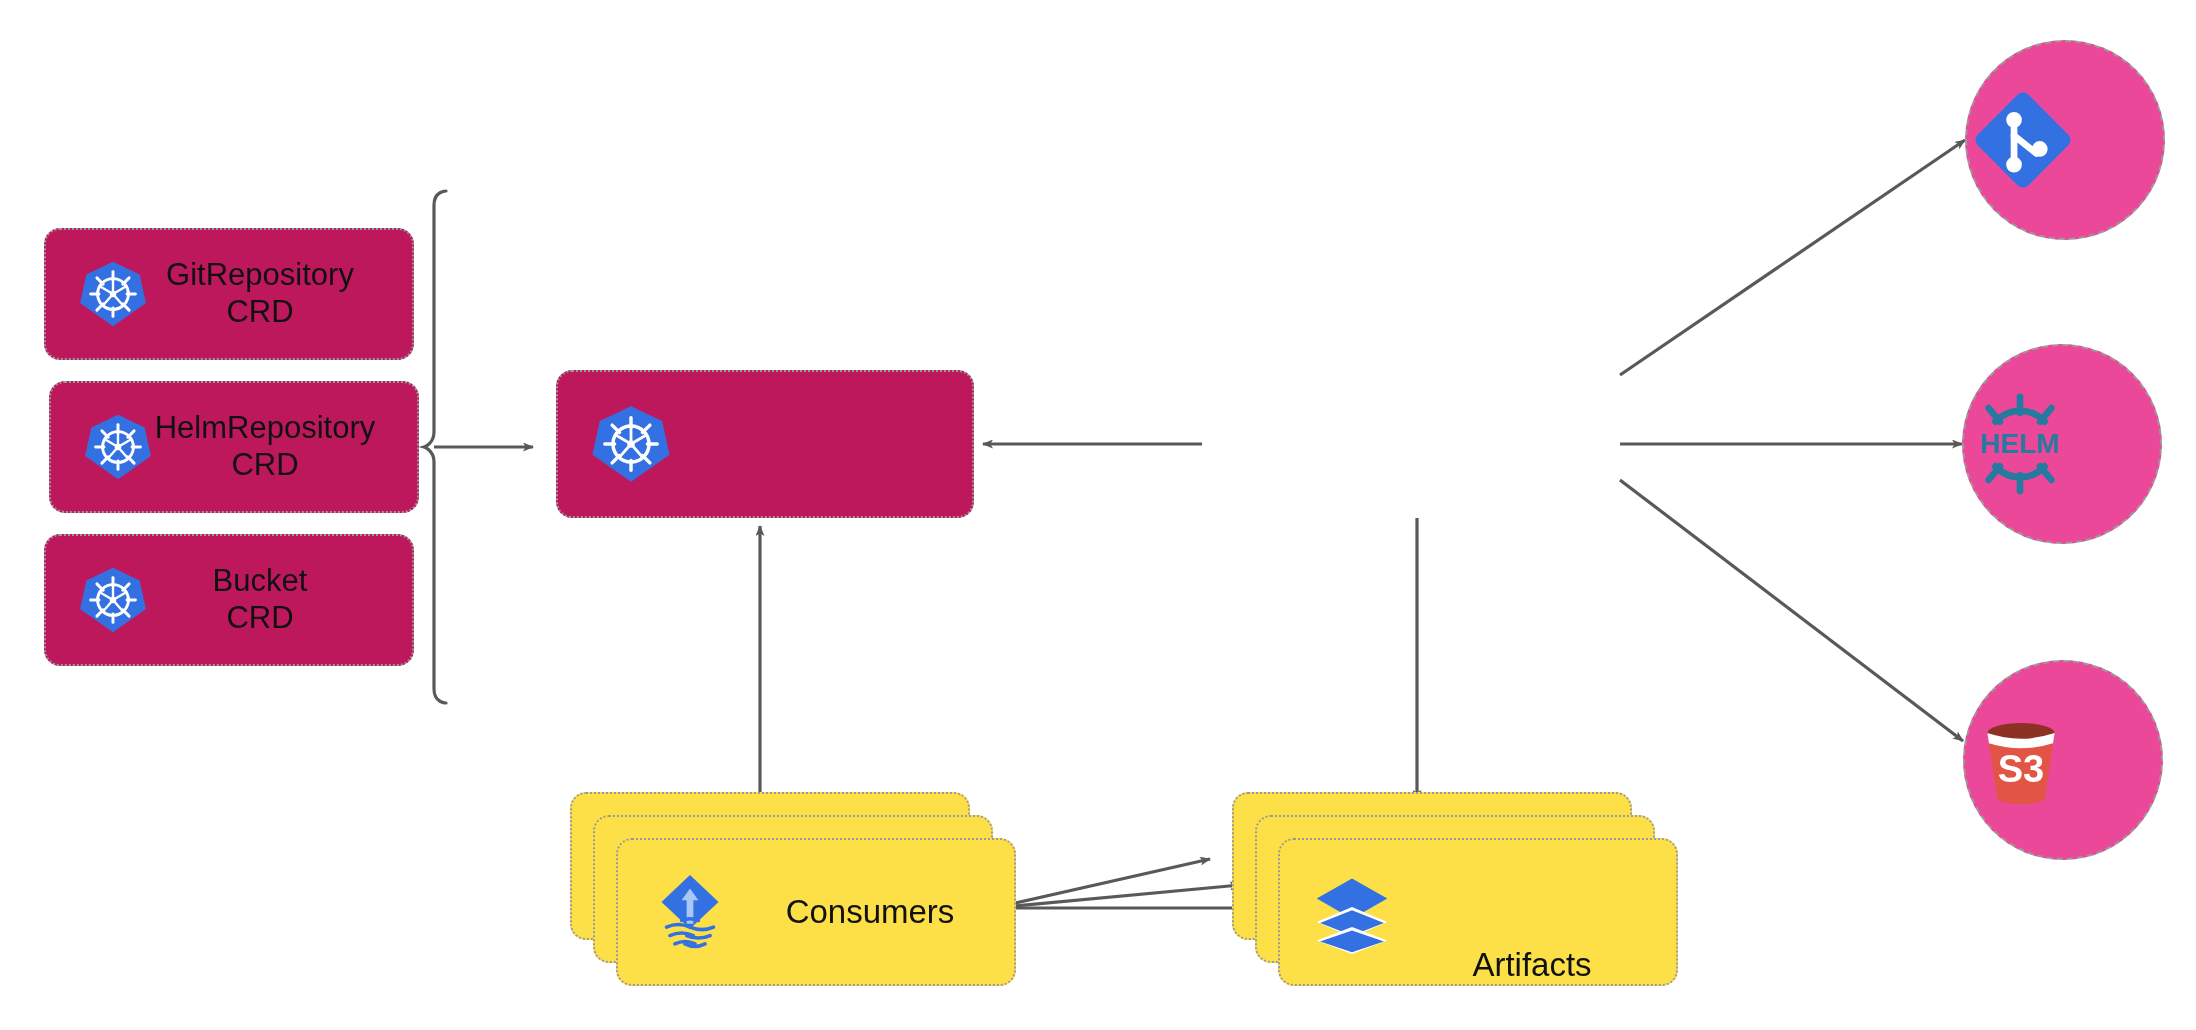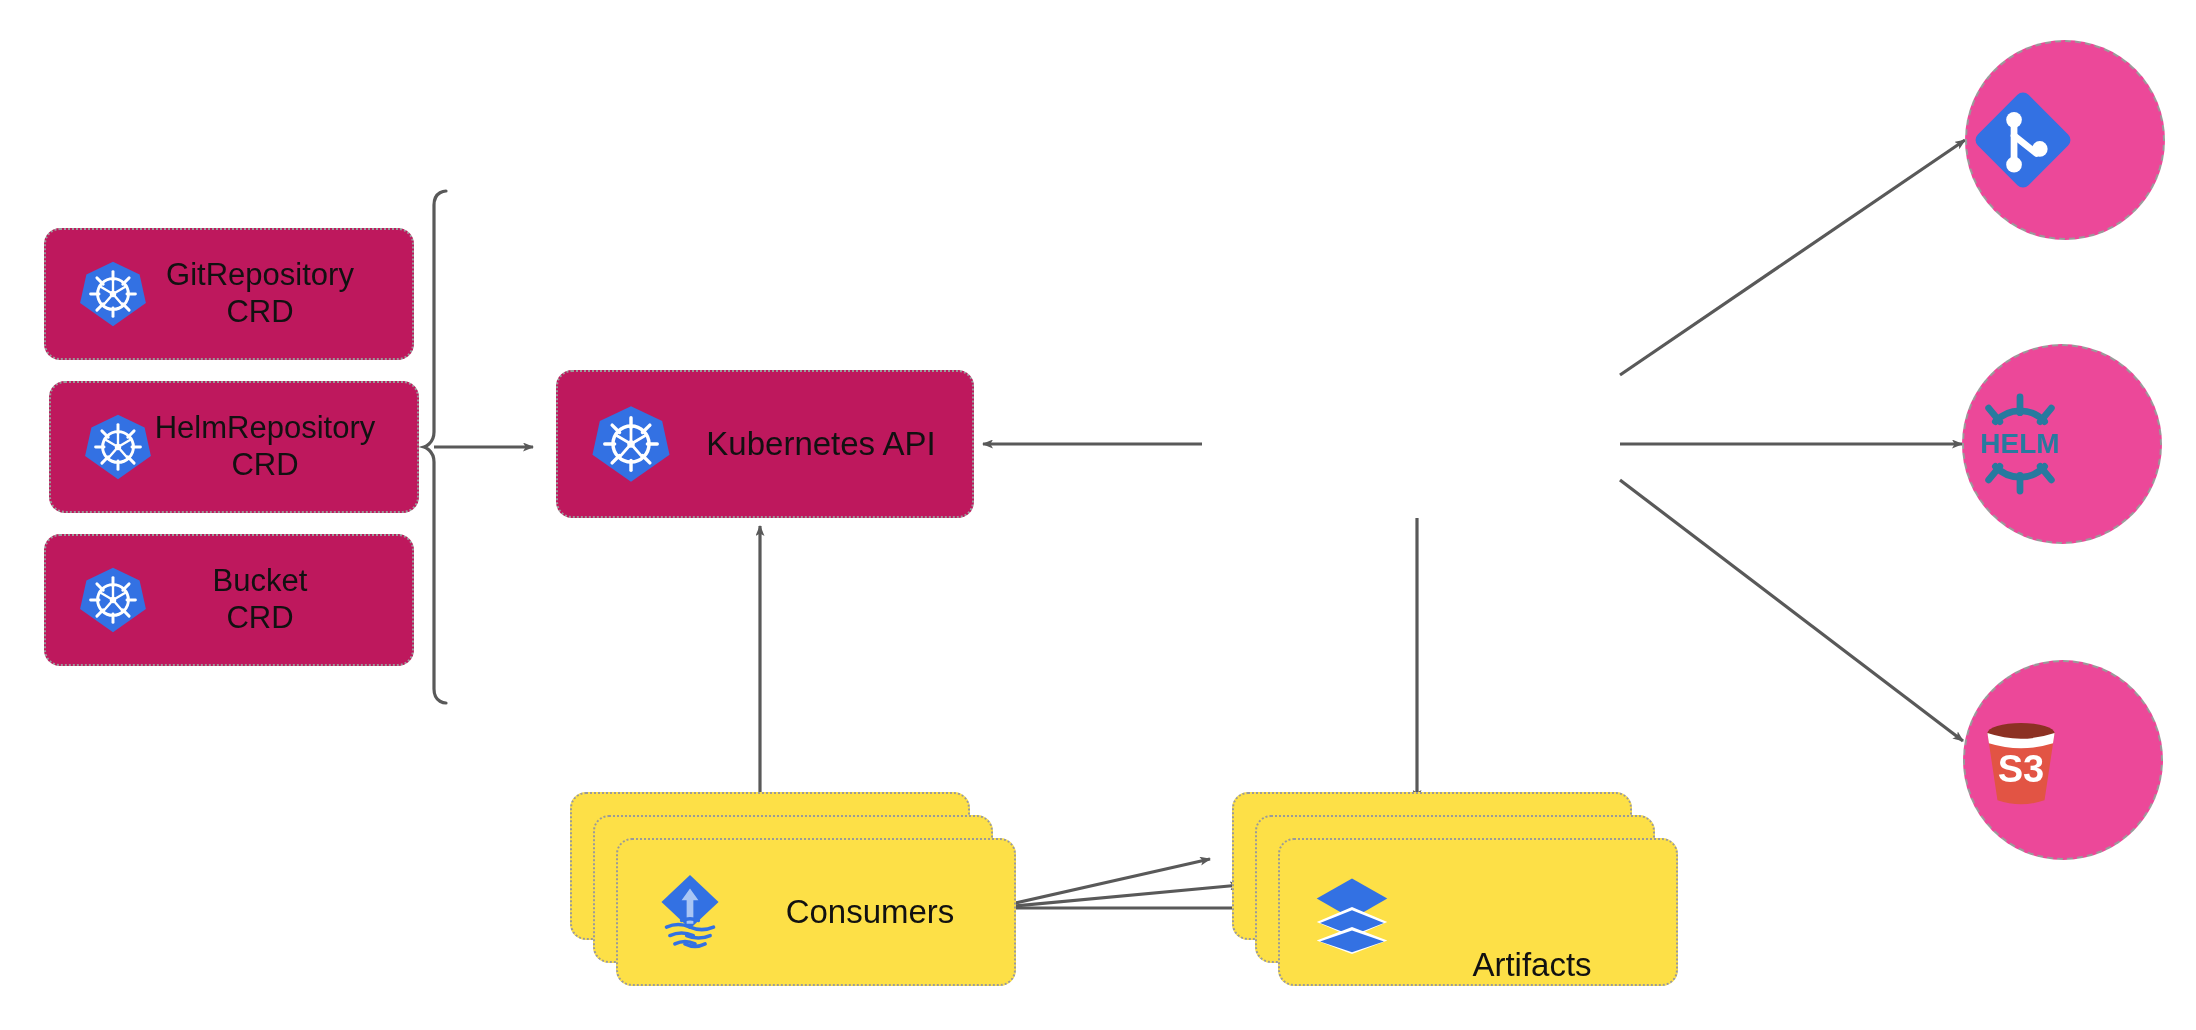--- a/index.html
+++ b/index.html
@@ -277,21 +277,20 @@
         </g>
         <g fill="none" stroke="#ffffff" stroke-width="3.4" stroke-linecap="round">
           <line x1="50" y1="50" x2="50" y2="30"></line>
           <line x1="50" y1="50" x2="67" y2="40"></line>
           <line x1="50" y1="50" x2="64" y2="66"></line>
           <line x1="50" y1="50" x2="36" y2="66"></line>
           <line x1="50" y1="50" x2="33" y2="40"></line>
         </g>
       </svg>
     </span>
-    <span class="label">Kubernetes API</span>
   </div>
 
 
   <div class="stack-card" style="left:570px; top:792px;"></div>
   <div class="stack-card" style="left:593px; top:815px;"></div>
   <div class="stack-card stack-front" style="left:616px; top:838px;">
     <span class="icon-wrap">
       <svg viewBox="0 0 100 100">
         <polygon points="50,6 84,38 50,70 16,38" fill="#3371e3"></polygon>
         <path d="M50,22 L60,36 L54,36 L54,64 L46,64 L46,36 L40,36 Z" fill="#a9c6f4"></path>

